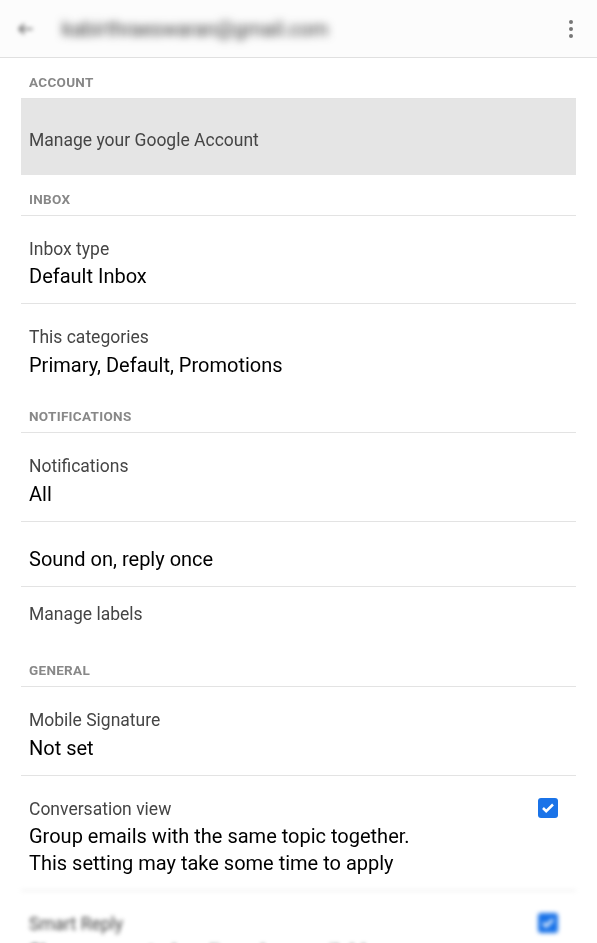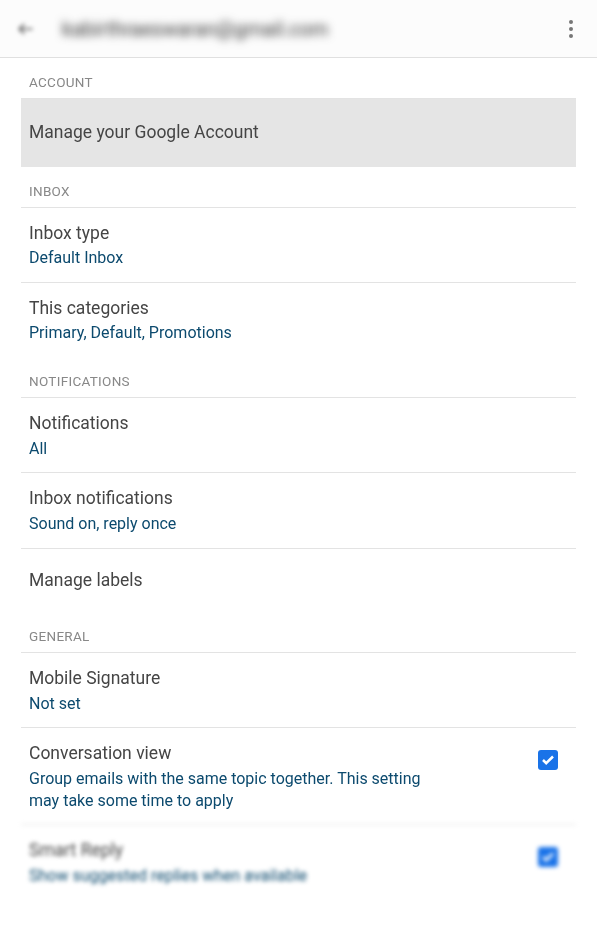--- a/index.html
+++ b/index.html
@@ -29,49 +29,49 @@
   .appbar .menu {
     width: 24px; height: 24px;
     display: flex; align-items: center; justify-content: center;
     cursor: pointer;
   }
   .appbar .menu svg circle { fill: #777; }
 
   .content { padding: 0 21px 30px 21px; }
   .section-header {
     font-size: 13.5px;
-    font-weight: 400;
+    font-weight: 700;
     letter-spacing: 0.3px;
     color: #888;
     padding: 16px 8px 8px 8px;
     text-transform: uppercase;
   }
   .section-header.first { padding-top: 16px; }
 
   .setting-row {
     border-top: 1px solid #e3e3e3;
     padding: 14px 8px 13px 8px;
     display: flex;
     align-items: flex-start;
     cursor: pointer;
   }
   .setting-row.highlighted {
     background: #e5e5e5;
     padding-top: 22px;
     padding-bottom: 22px;
   }
-  .setting-text { flex: 1; }
+  .setting-text { flex: 1; margin-top: 8px; }
   .setting-title {
     font-size: 17.5px;
     color: #454545;
     line-height: 1.35;
   }
   .setting-sub {
-    font-size: 16px;
-    color: #0c4a6e;
+    font-size: 20px;
+    color: #000000;
     margin-top: 2px;
     line-height: 1.35;
   }
   .setting-sub.wrap { max-width: 420px; }
 
   .checkbox {
     width: 20px; height: 20px;
     margin-left: 20px;
     margin-right: 10px;
     margin-top: 8px;
@@ -128,25 +128,24 @@
 
   <div class="section-header">NOTIFICATIONS</div>
   <div class="setting-row">
     <div class="setting-text">
       <div class="setting-title">Notifications</div>
       <div class="setting-sub">All</div>
     </div>
   </div>
   <div class="setting-row">
     <div class="setting-text">
-      <div class="setting-title">Inbox notifications</div>
       <div class="setting-sub">Sound on, reply once</div>
     </div>
   </div>
-  <div class="setting-row" style="padding-top:20px;padding-bottom:20px;">
+  <div class="setting-row" style="padding-top:8px;padding-bottom:20px;">
     <div class="setting-text">
       <div class="setting-title">Manage labels</div>
     </div>
   </div>
 
   <div class="section-header">GENERAL</div>
   <div class="setting-row">
     <div class="setting-text">
       <div class="setting-title">Mobile Signature</div>
       <div class="setting-sub">Not set</div>

